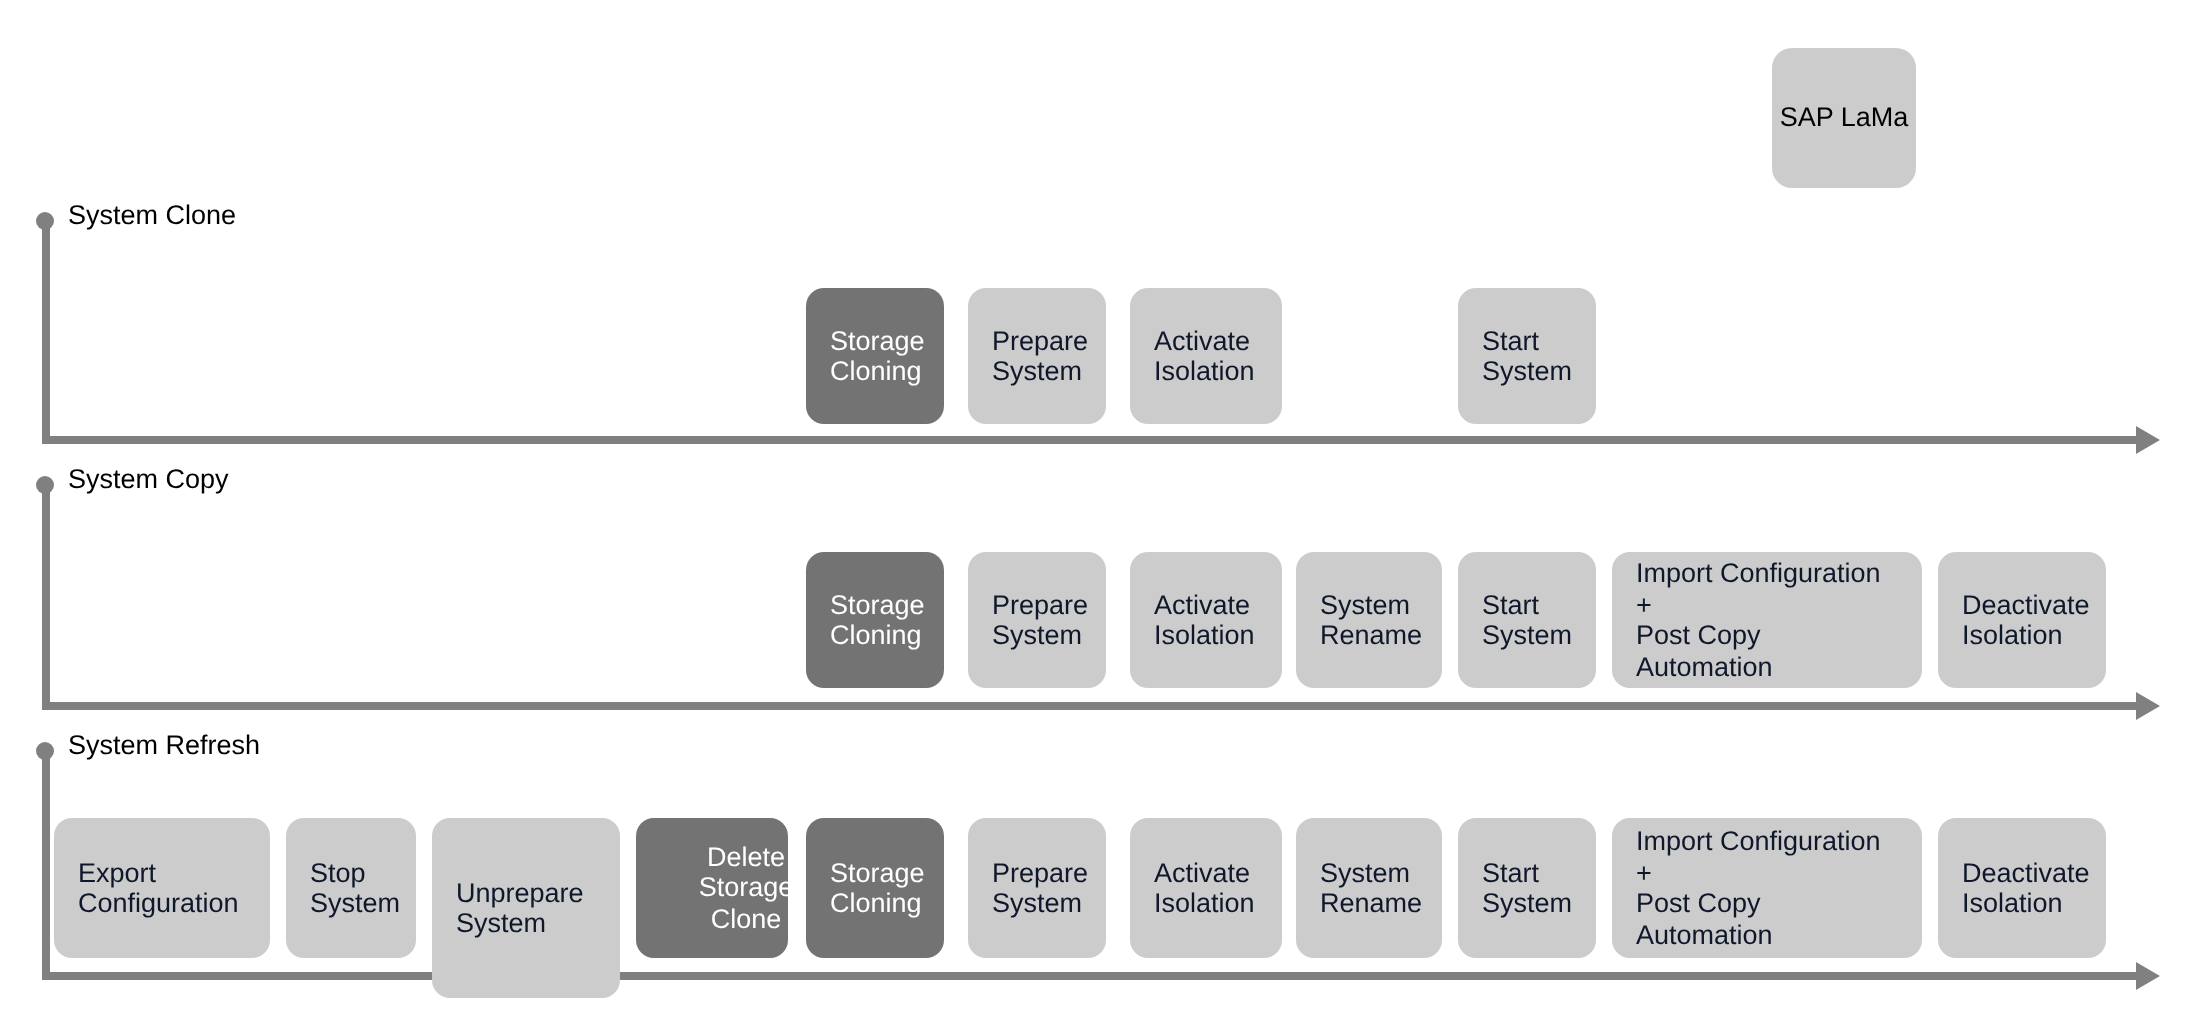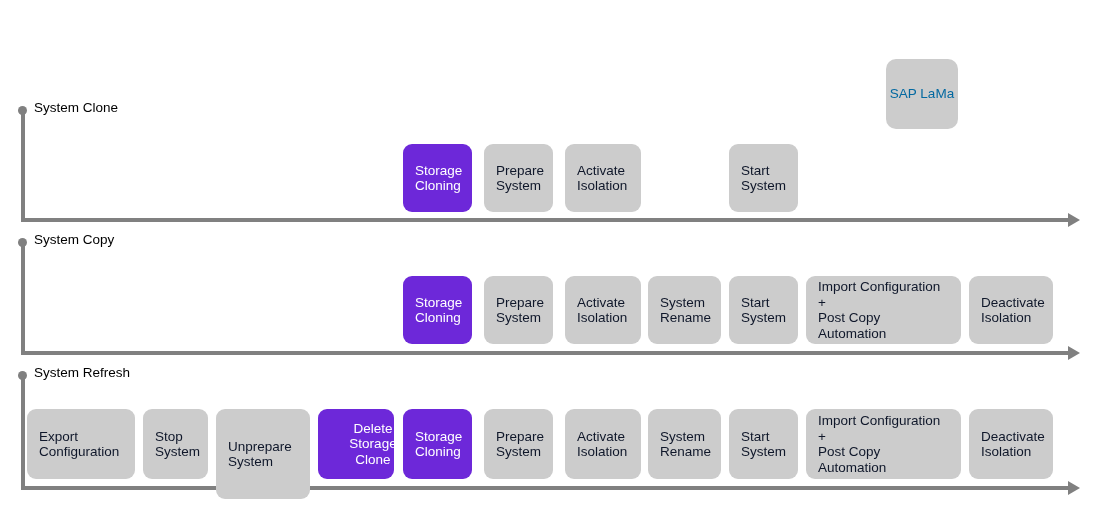--- a/index.html
+++ b/index.html
@@ -35,22 +35,21 @@
     line-height: 15.5px;
     box-sizing: border-box;
     padding: 2px;
   }
   .legend-box.netapp {
     background: #b57ef5;
     color: #ffffff;
   }
   .legend-box.lama {
     background: #cccccc;
-    color: #0369a1;
-    margin-top: 35px;
+    color: #000000;
   }
 
   
   .lane {
     position: absolute;
     left: 18px;
     width: 1060px;
     text-decoration: underline;
   }
   #lane-0 { top: 104px; }
@@ -124,21 +123,21 @@
     border-radius: 9px;
     box-sizing: border-box;
     display: flex;
     align-items: center;
     font-size: 13.5px;
     line-height: 15.5px;
     padding: 0 12px;
     white-space: pre-line;
   }
   .step.gray  { background: #cccccc; color: #0f172a; }
-  .step.purple{ background: #6d28d9; color: #ffffff; }
+  .step.purple{ background: #737373; color: #ffffff; }
   .step.center { justify-content: center; text-align: center; padding: 0 6px; }
 </style>
 </head>
 <body>
 
 <div id="legend">
     <div class="legend-box lama">SAP
 LaMa</div>
   </div>
 

